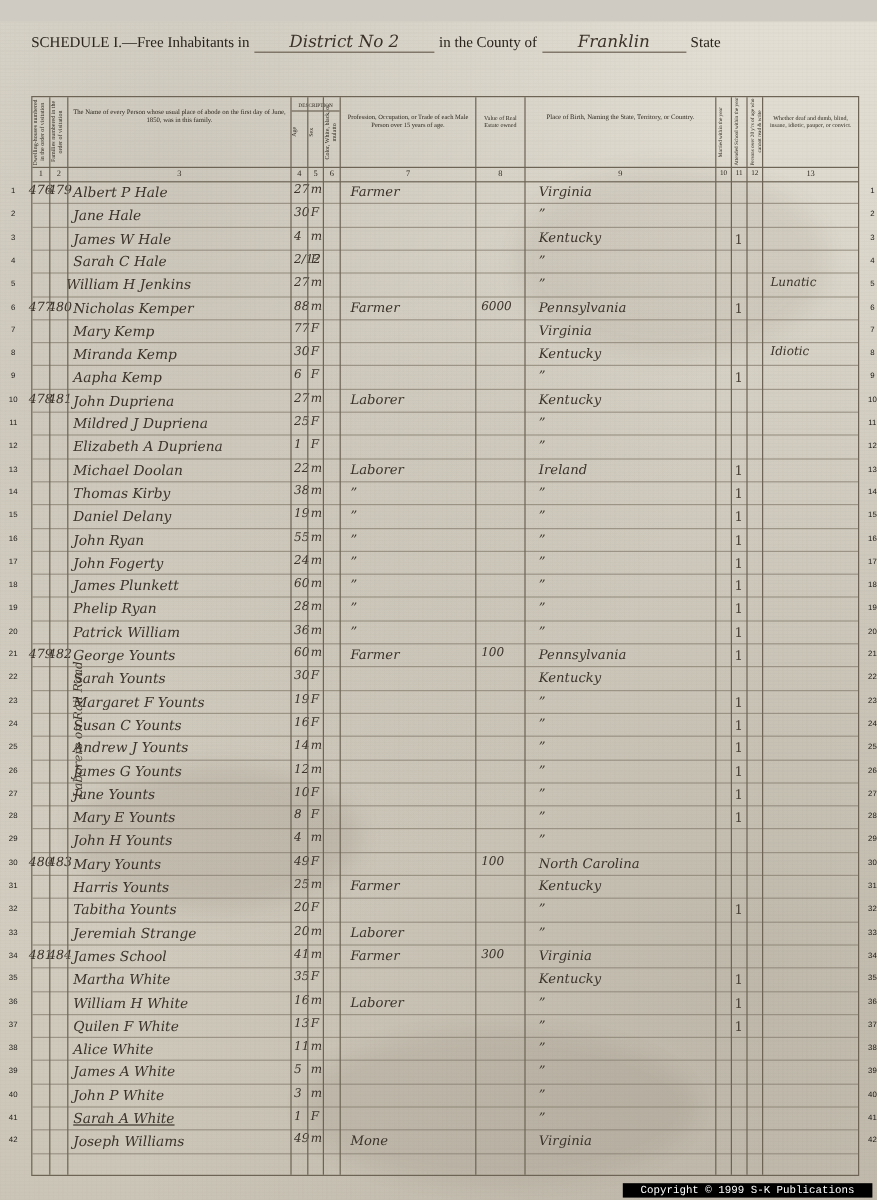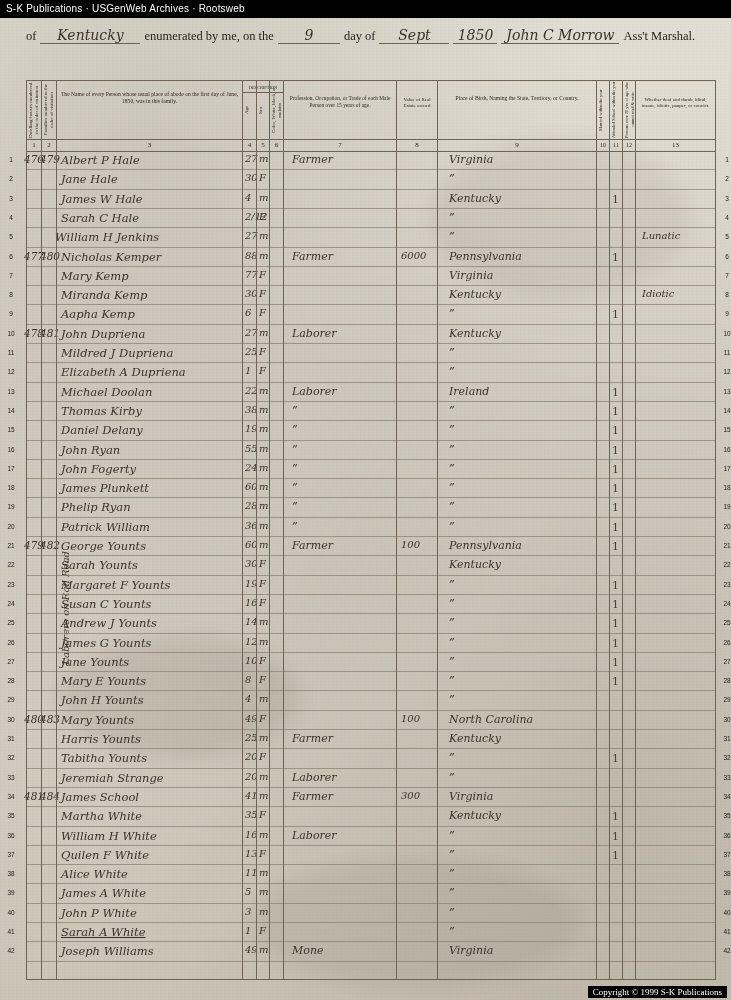--- a/index.html
+++ b/index.html
@@ -59,50 +59,43 @@
   .rn{position:absolute;width:16px;text-align:center;font-family:"Liberation Sans",sans-serif;
       font-size:6.5px;color:#1d1a16;}
   .rowtext{position:absolute;white-space:nowrap;}
   .rowtext.hw{font-size:11.5px;}
   .rowtext.sm{font-size:10px;}
 
   .sidelabel{position:absolute;writing-mode:vertical-rl;transform:rotate(180deg);
              font-family:"DejaVu Serif",serif;font-style:italic;font-size:10px;color:#3b332a;}
 
   .footer{position:absolute;right:4px;bottom:2px;background:#000;color:#fff;
-          font-family:Liberation Serif, serif;font-size:9px;padding:1px 5px;}
+          font-family:Liberation Mono, monospace;font-size:9px;padding:1px 15px;}
 
   .tickmark{position:absolute;font-family:"DejaVu Serif",serif;font-size:11px;color:#4a4136;}
 </style>
 </head>
 <body>
 
 <div id="page">
 
-  <div class="topbar">
-    <span>S-K Publications · USGenWeb Archives · Rootsweb</span>
-  </div>
 
   <div class="sheet">
     <div class="grain"></div>
     <div class="smudge" style="left:60px;top:620px;width:240px;height:120px;"></div>
     <div class="smudge" style="left:430px;top:120px;width:260px;height:160px;opacity:.7;"></div>
     <div class="smudge" style="left:250px;top:840px;width:330px;height:130px;opacity:.8;"></div>
 
     <div class="hdr">
       <div class="hline">
-        <span class="pr">of</span>
-        <span class="ul hw" style="width:100px;">Kentucky</span>
-        <span class="pr">enumerated by me, on the</span>
-        <span class="ul hw" style="width:62px;">9</span>
-        <span class="pr">day of</span>
-        <span class="ul hw" style="width:70px;">Sept</span>
-        <span class="ul hw" style="width:44px;">1850</span>
-        <span class="ul hw" style="width:118px;">John C Morrow</span>
-        <span class="pr">Ass't Marshal.</span>
+        <span class="pr">SCHEDULE I.—Free Inhabitants in</span>
+        <span class="ul hw" style="width:150px;">District No 2</span>
+        <span class="pr">in the County of</span>
+        <span class="ul hw" style="width:120px;">Franklin</span>
+        <span class="pr">State</span>
       </div>
     </div>
 
     <div class="tbl">
 
       <div class="colhdr">
         <div class="chcell" style="left:0;width:14px;">
           <div class="chv">Dwelling-houses numbered in the order of visitation</div>
         </div>
         <div class="chcell" style="left:15px;width:14px;">

